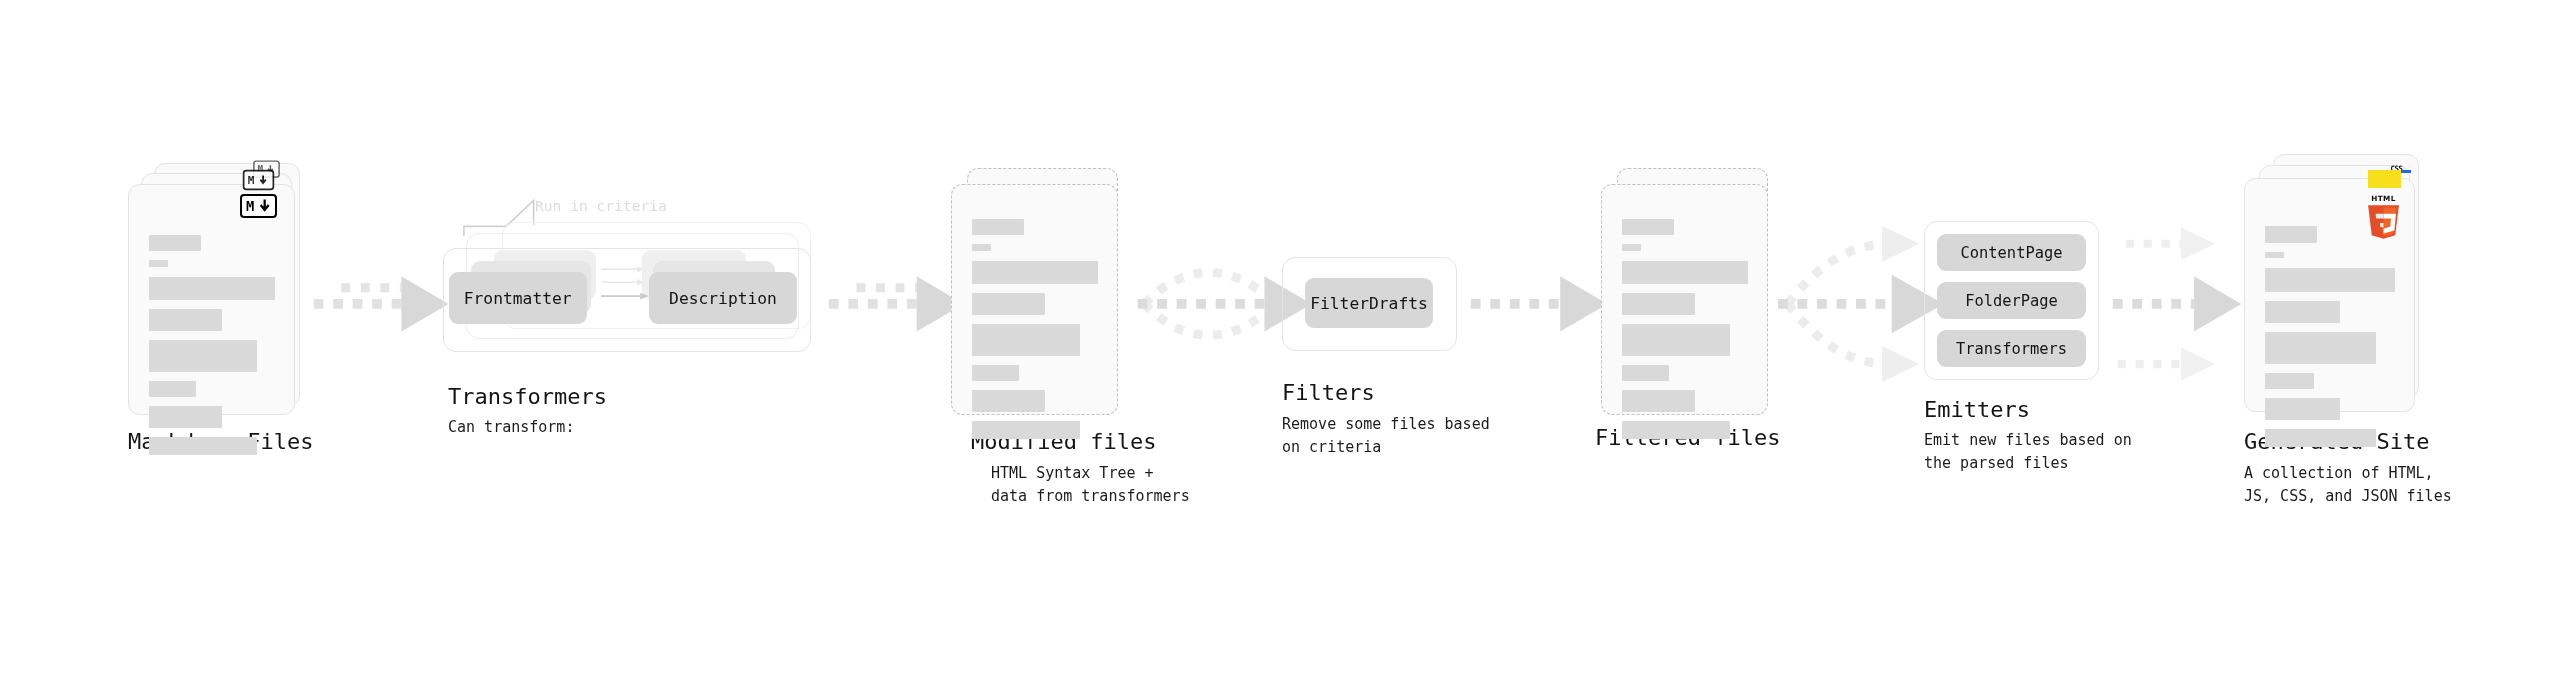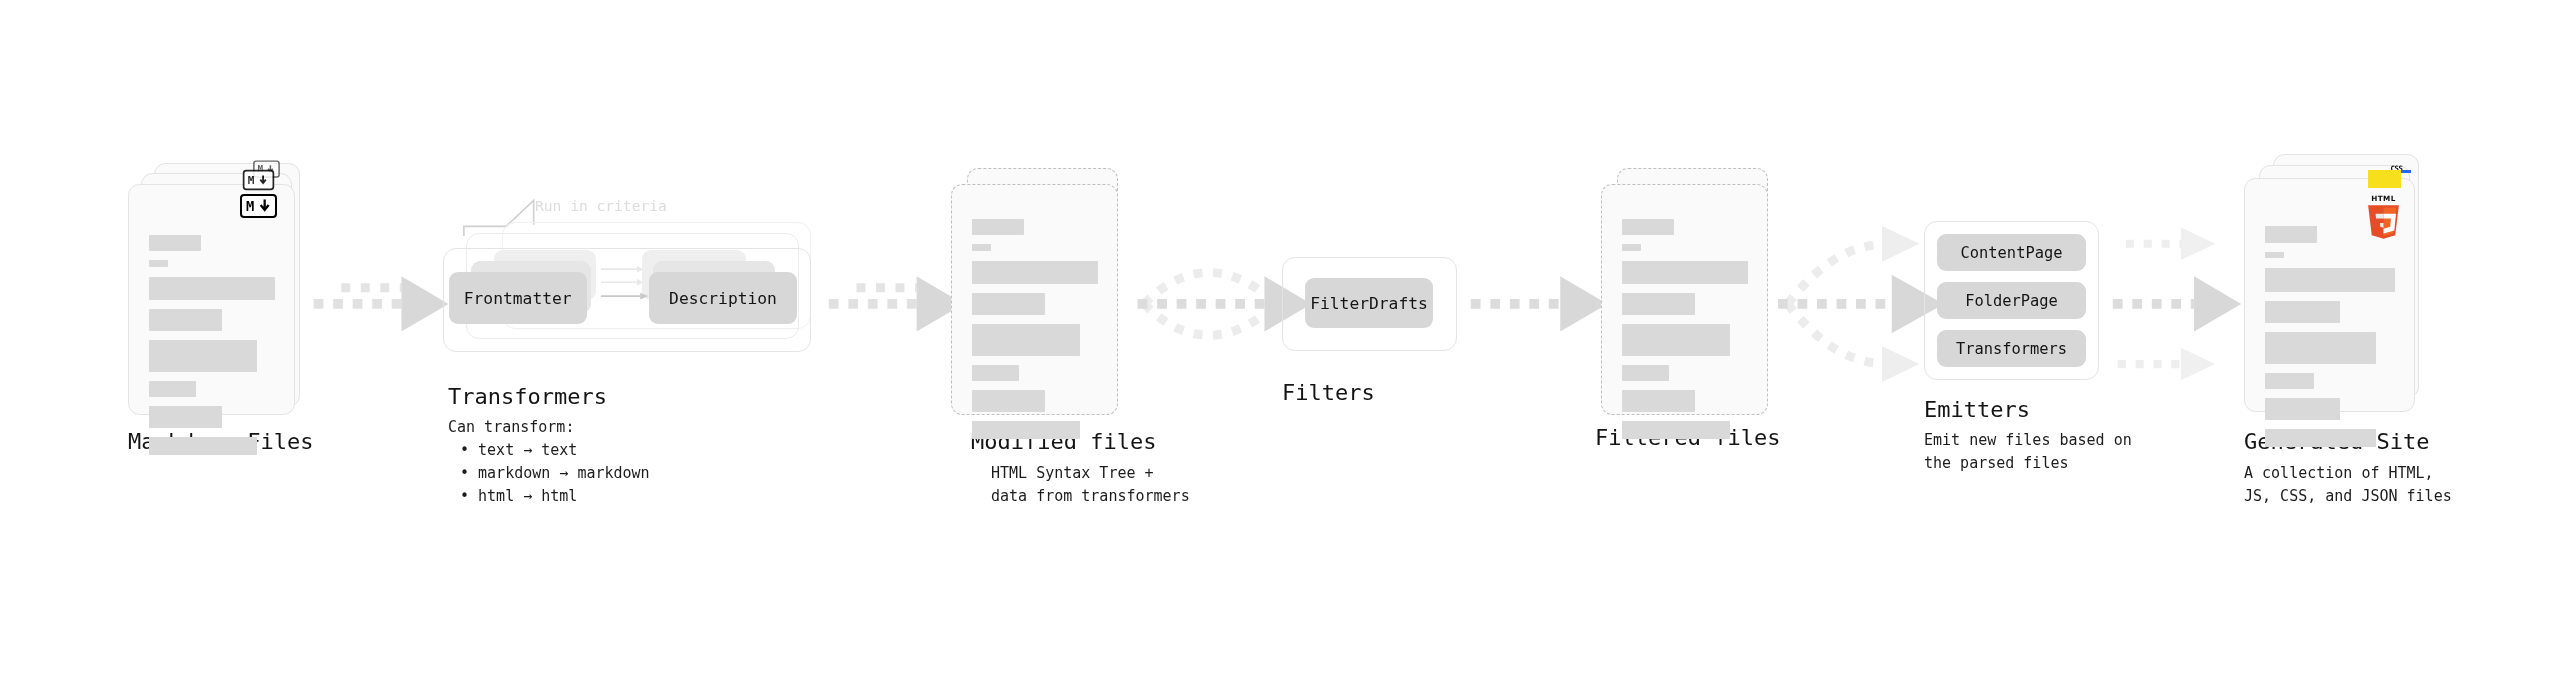--- a/index.html
+++ b/index.html
@@ -252,23 +252,20 @@
         </g>
       </svg>
 
       <div class="chip" style="left:206px; top:70px; width:148px; height:52px; z-index:5;">Description</div>
       <div class="chip" style="left:5.7px;   top:70px; width:138px; height:52px; z-index:5;">Frontmatter</div>
     </div>
   </div>
   <div class="parallel-label" style="left:535px; top:197px;">Run in criteria</div>
   <div class="title" style="left:448px; top:384px;">Transformers</div>
   <div class="subtitle" style="left:448px; top:416px;">Can transform:</div>
-  <div class="sublist" style="left:460px; top:439px;"><span id="tf-list">• text → text
-• markdown → markdown
-• html → html</span></div>
 
   <div class="node" style="left:951px; top:163px;">
     <div class="cardstack" style="width:187px; height:260px;">
       <div class="card dashed mid" style="left:16.3px; top:4.9px;  width:151px; height:241px;"></div>
       <div class="card dashed front" style="left:0px;  top:21px; width:167px; height:231px;">
         <div class="card-bars" style="top:34px;">
           <div class="bar" style="width:52px;  height:16.3px;"></div>
           <div class="bar" style="width:19.5px;  height:6.5px;  margin-bottom:9.8px;"></div>
           <div class="bar" style="width:100%;  height:23.6px;"></div>
           <div class="bar" style="width:58%;   height:22px;"></div>
@@ -284,20 +281,22 @@
   <div class="subtitle" style="left:963px; top:462px;margin-left:28px;">HTML Syntax Tree +
 data from transformers</div>
 
   <div class="node" style="left:1282px; top:257px;">
     <div style="position:relative; width:175px; height:94px;">
       <div class="group g-front" style="left:0; top:0; width:175px; height:94px;"></div>
       <div class="chip" style="left:23px; top:21px; width:128px; height:50px;">FilterDrafts</div>
     </div>
   </div>
   <div class="title" style="left:1282px; top:380px;">Filters</div>
+  <div class="subtitle" style="left:1282px; top:413px;">Remove some files based
+on criteria</div>
 
   <div class="node" style="left:1601px; top:163px;">
     <div class="cardstack" style="width:187px; height:260px;">
       <div class="card dashed mid" style="left:16.3px; top:4.9px;  width:151px; height:241px;"></div>
       <div class="card dashed front" style="left:0px;  top:21px; width:167px; height:231px;">
         <div class="card-bars" style="top:34px;">
           <div class="bar" style="width:52px;  height:16.3px;"></div>
           <div class="bar" style="width:19.5px;  height:6.5px;  margin-bottom:9.8px;"></div>
           <div class="bar" style="width:100%;  height:23.6px;"></div>
           <div class="bar" style="width:58%;   height:22px;"></div>

